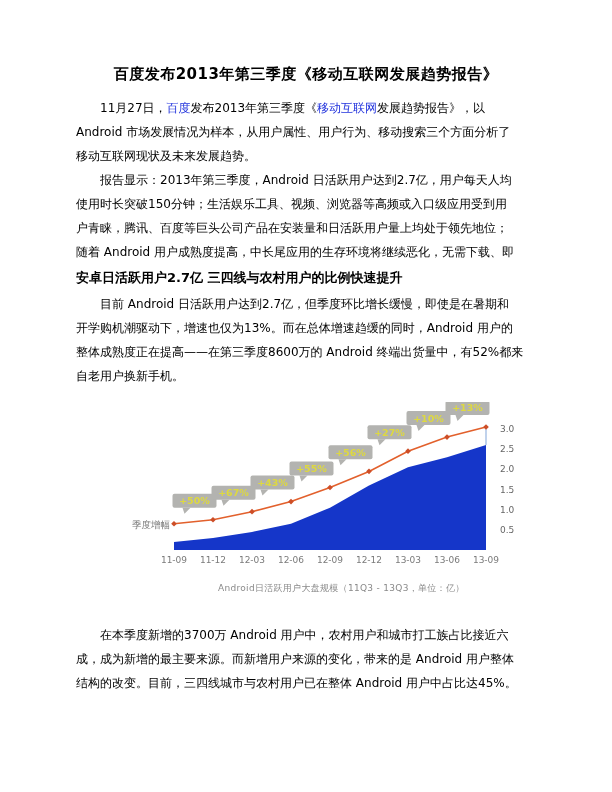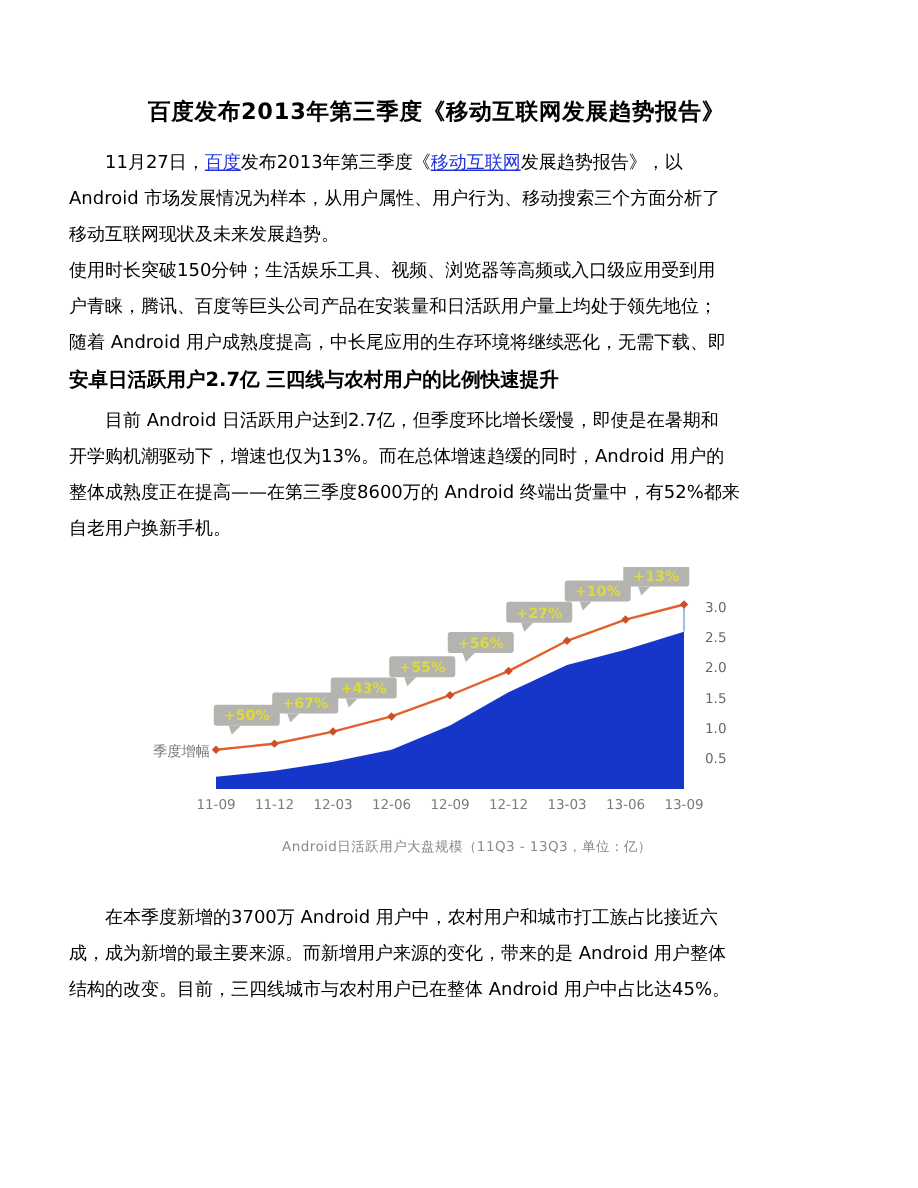--- a/index.html
+++ b/index.html
@@ -4,57 +4,58 @@
 <style>
   html,body{margin:0;padding:0;background:#888;}
   .page{
     position:relative;
     width:612px;height:792px;
     margin:0 auto;
     background:#ffffff;
     font-family:"DejaVu Sans","Liberation Sans",sans-serif;
     color:#000;
     box-sizing:border-box;
-    padding:62px 76px 0 46px;
+    padding:62px 76px 0 76px;
     overflow:hidden;
   }
   .doc-title{
     font-size:15px;font-weight:bold;text-align:center;
     line-height:24px;margin:0 0 10px 0;letter-spacing:0.5px;
   }
   .doc-h2{
     font-size:13px;font-weight:bold;text-align:left;
     line-height:24px;margin:2px 0;
   }
   .para{margin:0;}
   .para .line{
     font-size:12px;line-height:24px;white-space:pre;
   }
   .para .line.first{ text-indent:24px; }
-  .tlink{ text-decoration:underline; cursor:pointer;margin-top:24px; }
+  .tlink{ cursor:pointer;margin-top:24px; }
   figure.chartfig{ margin:14px 0 0 36px; padding:0; width:440px; }
   .chart-caption{
     font-size:9px; color:#8a8a8a; width:324px; margin-left:106px;
     margin-top:4px; letter-spacing:0.3px;
   }
   svg text{ font-family:"DejaVu Sans","Liberation Sans",sans-serif; }
 </style>
 </head>
 <body>
 
 <div class="page">
 
   <h1 class="doc-title">百度发布2013年第三季度《移动互联网发展趋势报告》</h1>
 
   <div class="para">
       <div class="line first"><span>11月27日，</span><span class="tlink" style="color: rgb(34, 51, 221);">百度</span><span>发布2013年第三季度《</span><span class="tlink" style="color: rgb(34, 51, 221);">移动互联网</span><span>发展趋势报告》，以</span></div>
       <div class="line"><span>Android 市场发展情况为样本，从用户属性、用户行为、移动搜索三个方面分析了</span></div>
       <div class="line"><span>移动互联网现状及未来发展趋势。</span></div>
     </div>
   <div class="para">
+      <div class="line first"><span>报告显示：2013年第三季度，Android 日活跃用户达到2.7亿，用户每天人均</span></div>
       <div class="line"><span>使用时长突破150分钟；生活娱乐工具、视频、浏览器等高频或入口级应用受到用</span></div>
       <div class="line"><span>户青睐，腾讯、百度等巨头公司产品在安装量和日活跃用户量上均处于领先地位；</span></div>
       <div class="line"><span>随着 Android 用户成熟度提高，中长尾应用的生存环境将继续恶化，无需下载、即</span></div>
     </div>
 
   <h2 class="doc-h2">安卓日活跃用户2.7亿 三四线与农村用户的比例快速提升</h2>
 
   <div class="para">
       <div class="line first"><span>目前 Android 日活跃用户达到2.7亿，但季度环比增长缓慢，即使是在暑期和</span></div>
       <div class="line"><span>开学购机潮驱动下，增速也仅为13%。而在总体增速趋缓的同时，Android 用户的</span></div>

